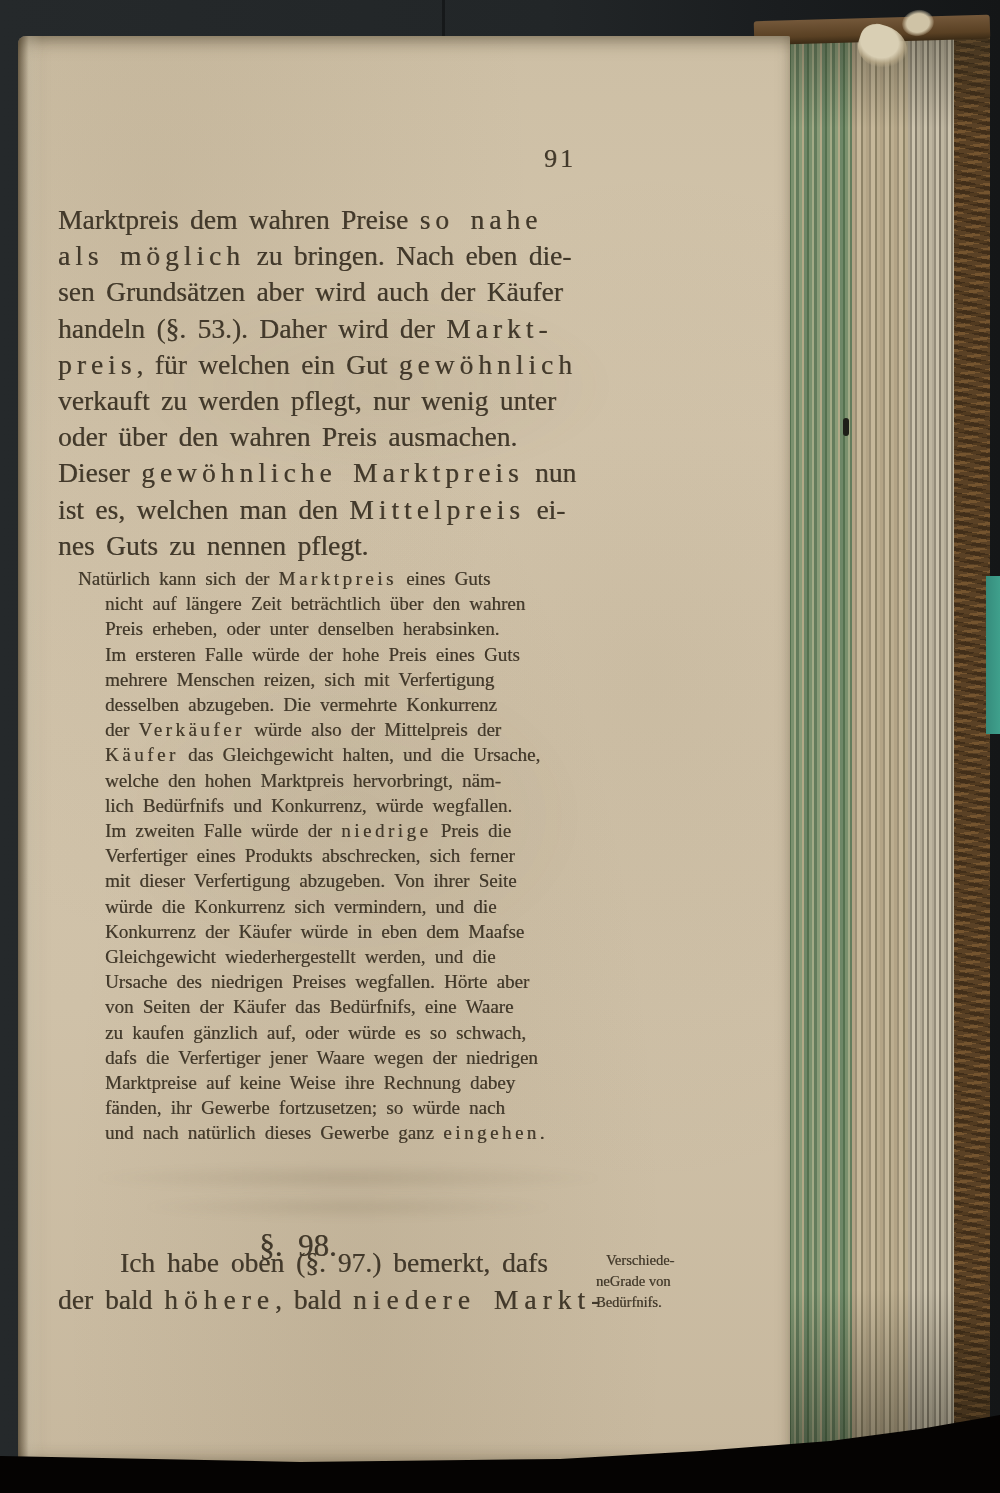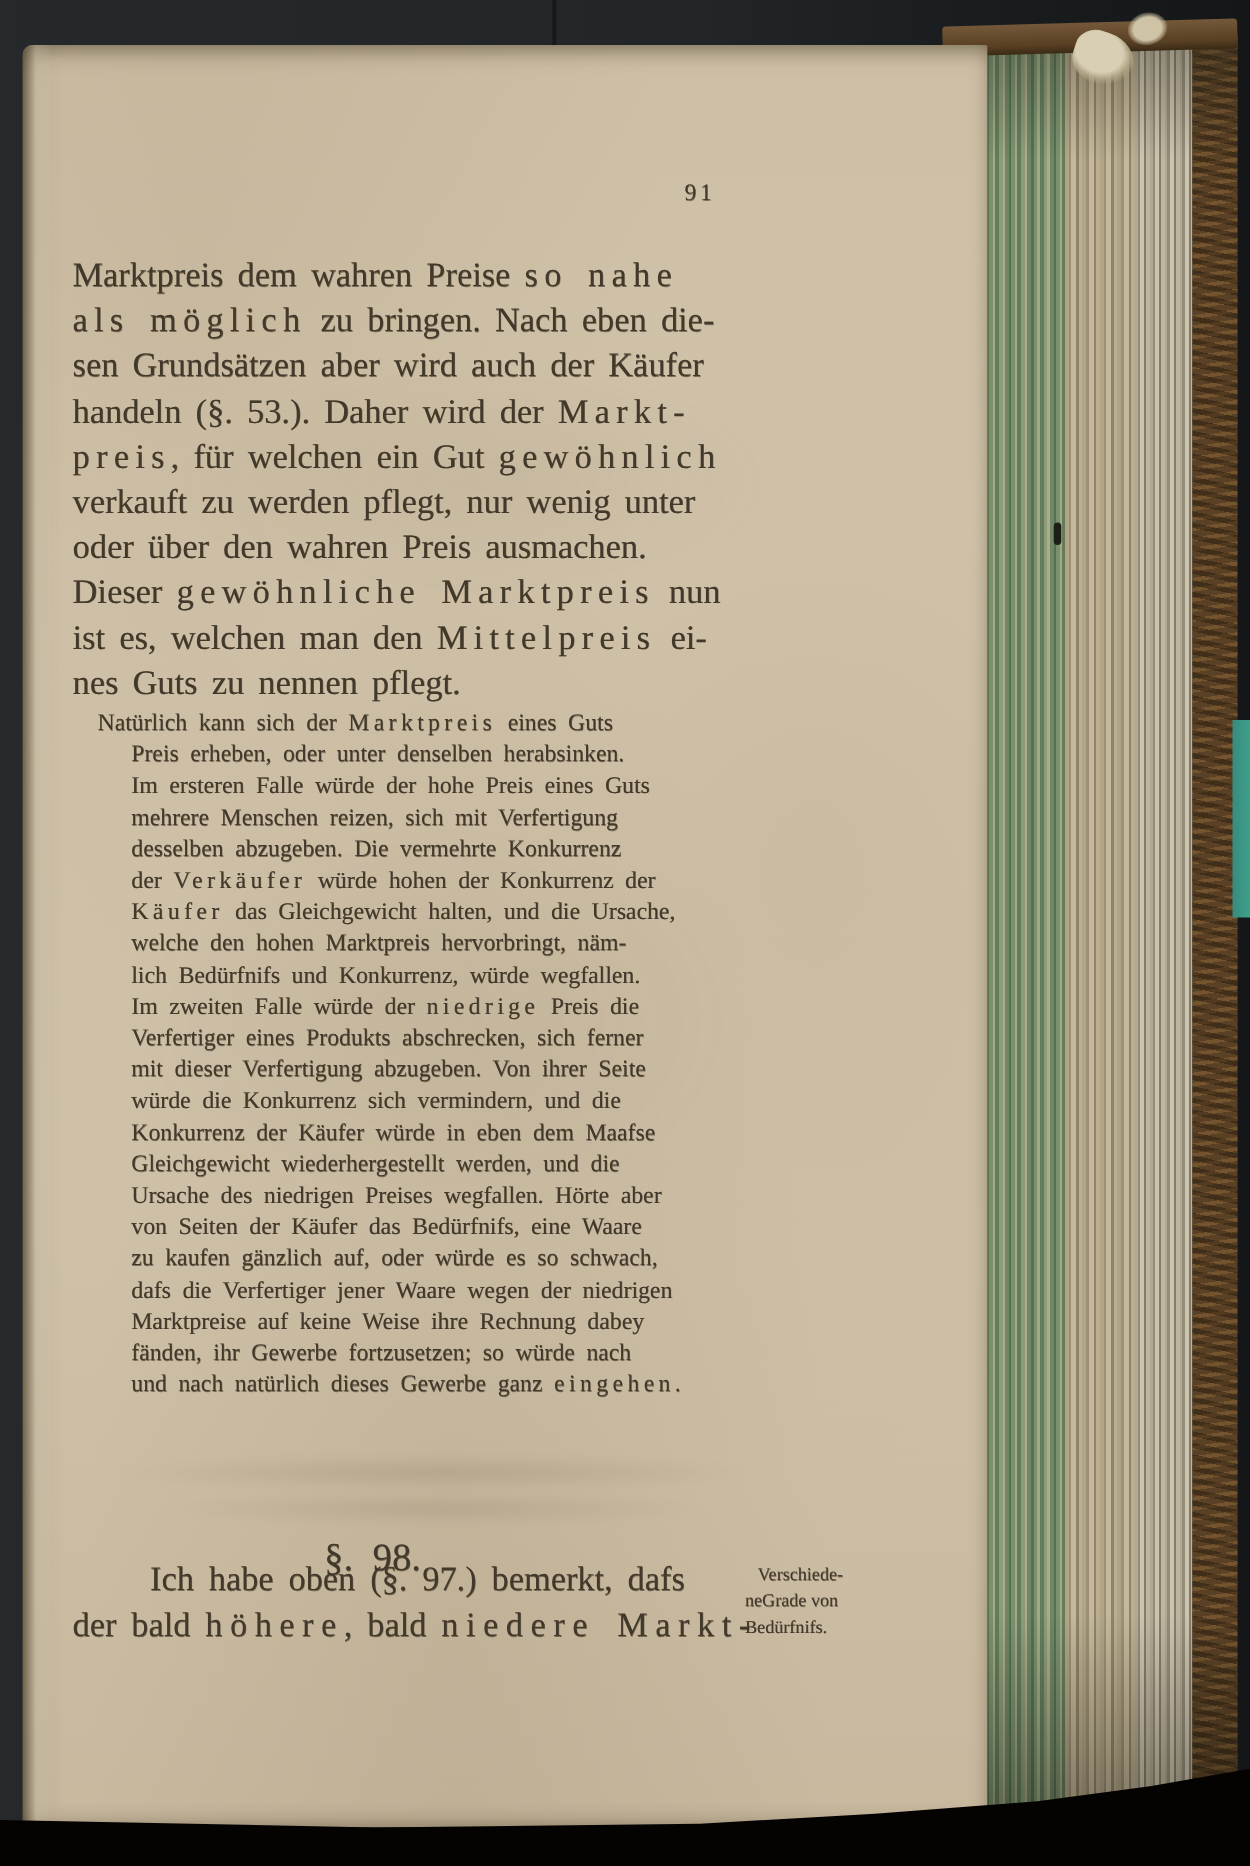--- a/index.html
+++ b/index.html
@@ -75,21 +75,21 @@
   .smudge-2{left:120px;top:1158px;width:420px;height:26px;
     background:radial-gradient(ellipse,rgba(104,90,64,.14),rgba(0,0,0,0) 70%);}
   .smudge-3{left:120px;top:250px;width:480px;height:200px;
     background:radial-gradient(ellipse,rgba(104,90,64,.07),rgba(0,0,0,0) 70%);}
   .smudge-4{left:90px;top:620px;width:480px;height:320px;
     background:radial-gradient(ellipse,rgba(104,90,64,.06),rgba(0,0,0,0) 70%);}
 
   
   .ink{color:#42392b;text-shadow:.4px .4px .5px rgba(55,44,26,.55);}
   .page-number{position:absolute;left:500px;top:108px;width:84px;
-    font-size:19px;letter-spacing:3px;text-align:center;}
+    font-size:26px;letter-spacing:3px;text-align:center;}
   .para-main{position:absolute;left:40px;top:166px;width:596px;
     font-size:27.5px;line-height:36.2px;word-spacing:4.5px;}
   .para-main .g{letter-spacing:5px;}
   .note{position:absolute;left:60px;top:530px;width:528px;
     font-size:19px;line-height:25.2px;word-spacing:4.5px;}
   .note .line{padding-left:27px;}
   .note .line:first-child{padding-left:0;}
   .note .g{letter-spacing:3.5px;}
   .section-heading{position:absolute;left:40px;top:1166px;width:480px;
     font-size:31px;text-align:center;white-space:pre;margin-top:26px;}
@@ -141,25 +141,26 @@
         <div class="line"><span class="g">preis</span><span>, für welchen ein Gut </span><span class="g">gewöhnlich</span></div>
         <div class="line"><span>verkauft zu werden pflegt, nur wenig unter</span></div>
         <div class="line"><span>oder über den wahren Preis ausmachen.</span></div>
         <div class="line"><span>Dieser </span><span class="g">gewöhnliche Marktpreis</span><span> nun</span></div>
         <div class="line"><span>ist es,  welchen man den </span><span class="g">Mittelpreis</span><span> ei-</span></div>
         <div class="line"><span>nes Guts zu nennen pflegt.</span></div>
       </div>
 
     <div class="note ink">
         <div class="line"><span>Natürlich kann sich der </span><span class="g">Marktpreis</span><span> eines Guts</span></div>
+        <div class="line"><span>nicht auf längere Zeit beträchtlich über den wahren</span></div>
         <div class="line"><span>Preis erheben, oder unter denselben herabsinken.</span></div>
         <div class="line"><span>Im ersteren Falle würde der hohe Preis eines Guts</span></div>
         <div class="line"><span>mehrere Menschen reizen, sich mit Verfertigung</span></div>
         <div class="line"><span>desselben abzugeben.  Die vermehrte Konkurrenz</span></div>
-        <div class="line"><span>der </span><span class="g">Verkäufer</span><span> würde hohen der Konkurrenz der</span></div>
+        <div class="line"><span>der </span><span class="g">Verkäufer</span><span> würde also der Mittelpreis der</span></div>
         <div class="line"><span class="g">Käufer</span><span> das Gleichgewicht halten, und die Ursache,</span></div>
         <div class="line"><span>welche den hohen Marktpreis hervorbringt, näm-</span></div>
         <div class="line"><span>lich Bedürfnifs und Konkurrenz, würde wegfallen.</span></div>
         <div class="line"><span>Im zweiten Falle würde der </span><span class="g">niedrige</span><span> Preis die</span></div>
         <div class="line"><span>Verfertiger eines Produkts abschrecken, sich ferner</span></div>
         <div class="line"><span>mit dieser Verfertigung abzugeben.  Von ihrer Seite</span></div>
         <div class="line"><span>würde die Konkurrenz sich vermindern, und die</span></div>
         <div class="line"><span>Konkurrenz der Käufer würde in eben dem Maafse</span></div>
         <div class="line"><span>Gleichgewicht wiederhergestellt werden, und die</span></div>
         <div class="line"><span>Ursache des niedrigen Preises wegfallen.  Hörte aber</span></div>

